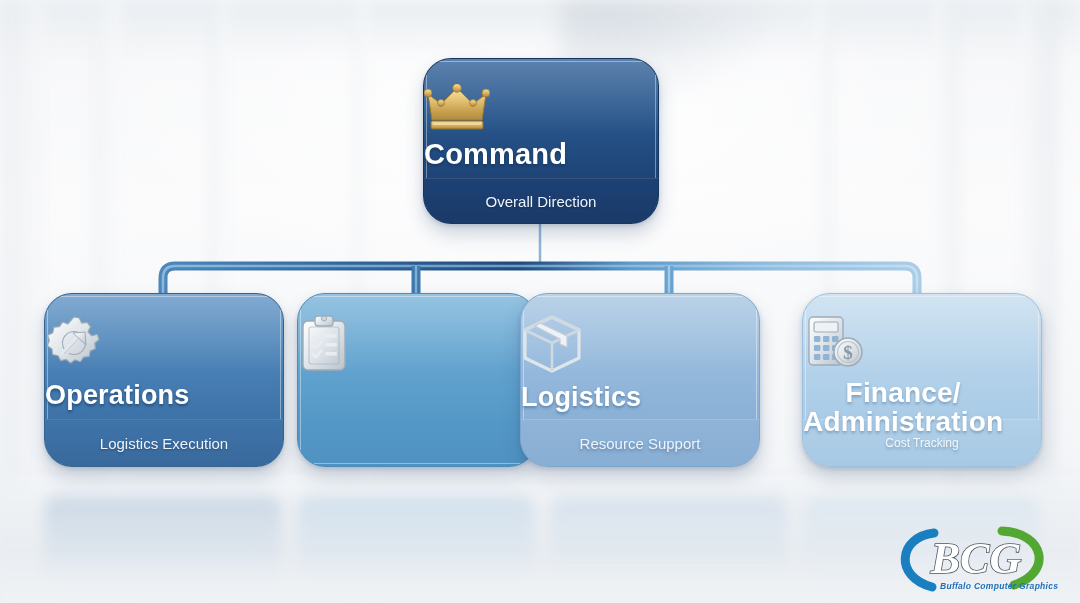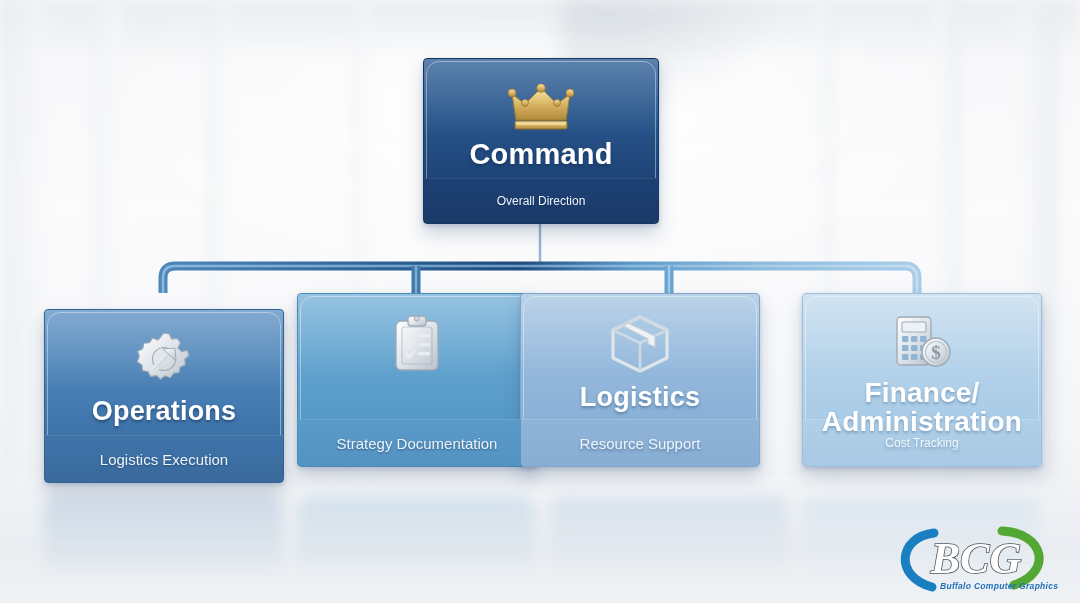--- a/index.html
+++ b/index.html
@@ -33,23 +33,23 @@
     background:linear-gradient(180deg,rgba(255,255,255,.1) 0%,#eef1f4 22%,#e9edf1 60%,#eff2f5 100%);
     filter:blur(1.5px);}
   .bg-floorline{position:absolute;left:0;right:0;bottom:131px;height:3px;
     background:linear-gradient(180deg,rgba(255,255,255,.9),rgba(222,228,234,.85));filter:blur(2px);}
 
   
   .links{position:absolute;left:0;top:0;width:1080px;height:603px;pointer-events:none;}
 
   
   .node{
-    position:absolute;border-radius:4px;overflow:hidden;
+    position:absolute;border-radius:28px;overflow:hidden;
     box-shadow:0 10px 18px rgba(40,70,110,.22), 0 2px 4px rgba(40,70,110,.18);
-    display:flex;flex-direction:column;align-items:center;
+    display:flex;flex-direction:column;align-items:flex-start;
   }
   .node::after{ 
     content:"";position:absolute;left:0;right:0;top:0;height:46%;
     background:linear-gradient(180deg,rgba(255,255,255,.22),rgba(255,255,255,0));
     pointer-events:none;
   }
   .node .inner-border{
     content:"";position:absolute;inset:2px;border-radius:13px;
     border:1px solid rgba(255,255,255,.40);pointer-events:none;
   }
@@ -71,25 +71,25 @@
   
   #node-command{
     left:423px;top:58px;width:234px;height:164px;
     background:linear-gradient(180deg,#2f5f97 0%,#27548a 38%,#1f4578 70%,#1b3c6b 100%);
     border:1px solid #16365f;
   }
   #node-command .footer{height:44px;background:linear-gradient(180deg,#1d4175 0%,#1a3a68 100%);
     border-top:1px solid rgba(255,255,255,.12);}
   #node-command .icon-wrap{margin-top:25px;}
   #node-command .title{font-size:29px;margin-top:8px;}
-  #node-command .sub{font-size:12px;}
+  #node-command .sub{font-size:15px;}
 
   
   #node-operations{
-    left:44px;top:309px;width:238px;height:172px;
+    left:44px;top:293px;width:238px;height:172px;
     background:linear-gradient(180deg,#5f93c4 0%,#4a81b6 40%,#3d73a9 72%,#39699c 100%);
     border:1px solid #34648f;
   }
   #node-operations .footer{height:46px;background:linear-gradient(180deg,#3f74a9 0%,#39699c 100%);
     border-top:1px solid rgba(255,255,255,.14);}
   #node-planning{
     left:297px;top:293px;width:238px;height:172px;
     background:linear-gradient(180deg,#79b3d9 0%,#62a3cf 42%,#5498c7 74%,#4f92c1 100%);
     border:1px solid #4c8cba;
   }
@@ -245,23 +245,20 @@
         <rect x="17" y="2" width="18" height="10" rx="3" fill="url(#silver)" stroke="#9fabb6" stroke-width="1.3"></rect>
         <circle cx="26" cy="4.5" r="2.6" fill="#cfd7de" stroke="#9fabb6" stroke-width="1"></circle>
         <path d="M15 22 l3 3 5-6" stroke="#e9edf1" stroke-width="3" fill="none" stroke-linecap="round" stroke-linejoin="round"></path>
         <path d="M15 31 l3 3 5-6" stroke="#e9edf1" stroke-width="3" fill="none" stroke-linecap="round" stroke-linejoin="round"></path>
         <path d="M15 40 l3 3 5-6" stroke="#e9edf1" stroke-width="3" fill="none" stroke-linecap="round" stroke-linejoin="round"></path>
         <rect x="27" y="20" width="12" height="3.4" rx="1.6" fill="#e9edf1"></rect>
         <rect x="27" y="29" width="12" height="3.4" rx="1.6" fill="#e9edf1"></rect>
         <rect x="27" y="38" width="12" height="3.4" rx="1.6" fill="#e9edf1"></rect>
       </svg>
     </div>
-    <div class="footer">
-      <div class="sub">Strategy Documentation</div>
-    </div>
   </div>
 
   <div class="node child" id="node-logistics">
     <span class="inner-border"></span>
     <div class="icon-wrap">
       <svg width="62" height="60" viewBox="0 0 62 60">
         <path d="M31 3 L58 16 L58 44 L31 57 L4 44 L4 16 Z" fill="none" stroke="#dfe6eb" stroke-width="3.2" stroke-linejoin="round"></path>
         <path d="M31 3 L58 16 L31 29 L4 16 Z" fill="none" stroke="#cfd9e1" stroke-width="2.6" stroke-linejoin="round"></path>
         <path d="M31 29 L31 57" stroke="#cfd9e1" stroke-width="2.6"></path>
         <path d="M19 9 L46 22 L46 33 L39 30 L39 25 L14 12 Z" fill="#eef2f6" stroke="#c3ced7" stroke-width="1.3" stroke-linejoin="round"></path>

